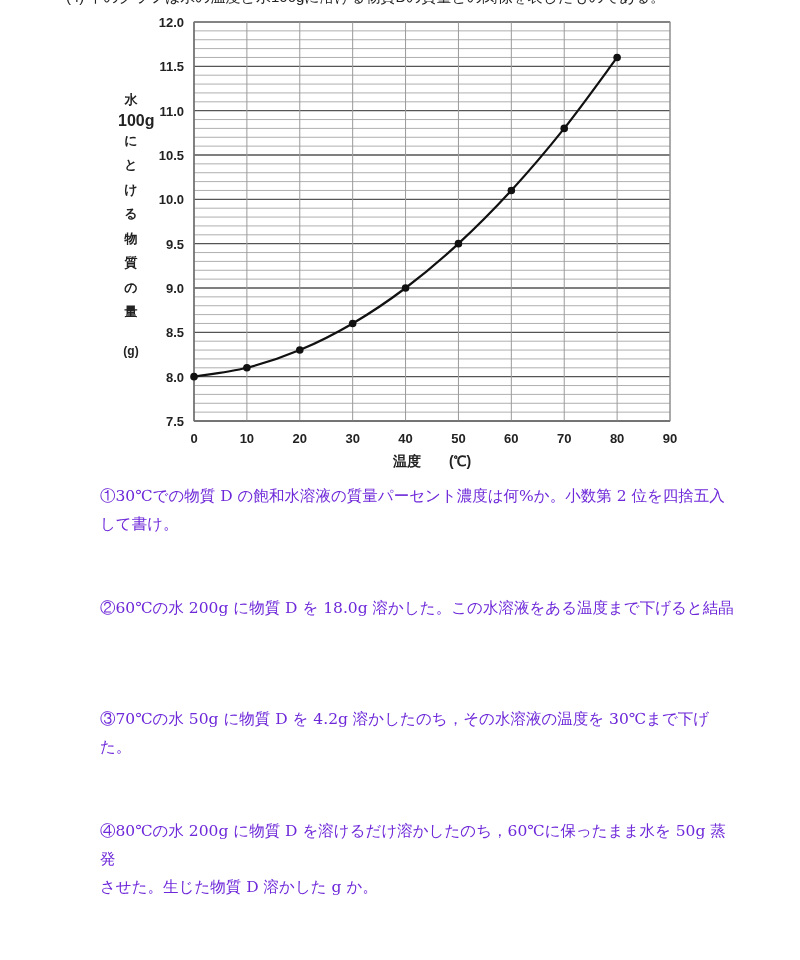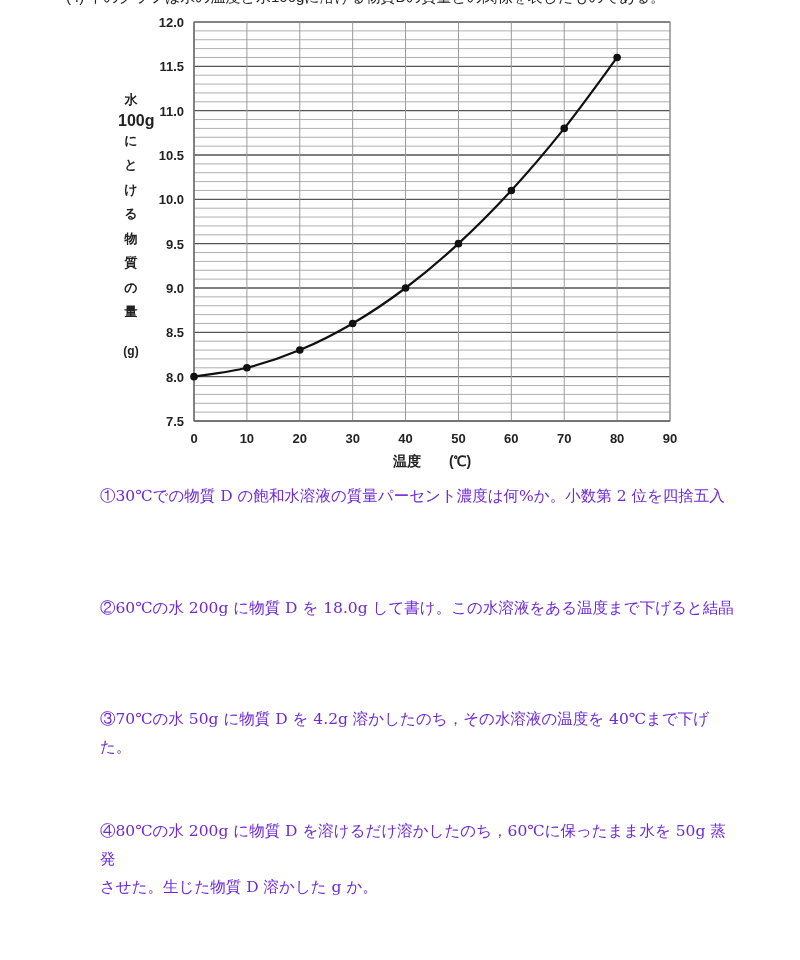--- a/index.html
+++ b/index.html
@@ -130,23 +130,24 @@
   <span>る</span>
   <span>物</span>
   <span>質</span>
   <span>の</span>
   <span>量</span>
   <span class="unit">(g)</span>
 </div>
 
 <div class="question" style="top:482px">
   <div>①30℃での物質 D の飽和水溶液の質量パーセント濃度は何%か。小数第 2 位を四捨五入</div>
+  <div>して書け。</div>
 </div>
 <div class="question" style="top:594px">
-  <div>②60℃の水 200g に物質 D を 18.0g して書け。この水溶液をある温度まで下げると結晶</div>
+  <div>②60℃の水 200g に物質 D を 18.0g 溶かした。この水溶液をある温度まで下げると結晶</div>
 </div>
 <div class="question" style="top:705px">
-  <div>③70℃の水 50g に物質 D を 4.2g 溶かしたのち，その水溶液の温度を 40℃まで下げた。</div>
+  <div>③70℃の水 50g に物質 D を 4.2g 溶かしたのち，その水溶液の温度を 30℃まで下げた。</div>
 </div>
 <div class="question" style="top:817px">
   <div>④80℃の水 200g に物質 D を溶けるだけ溶かしたのち，60℃に保ったまま水を 50g 蒸発</div>
   <div>させた。生じた物質 D 溶かした g か。</div>
 </div>
 
 </body></html>

